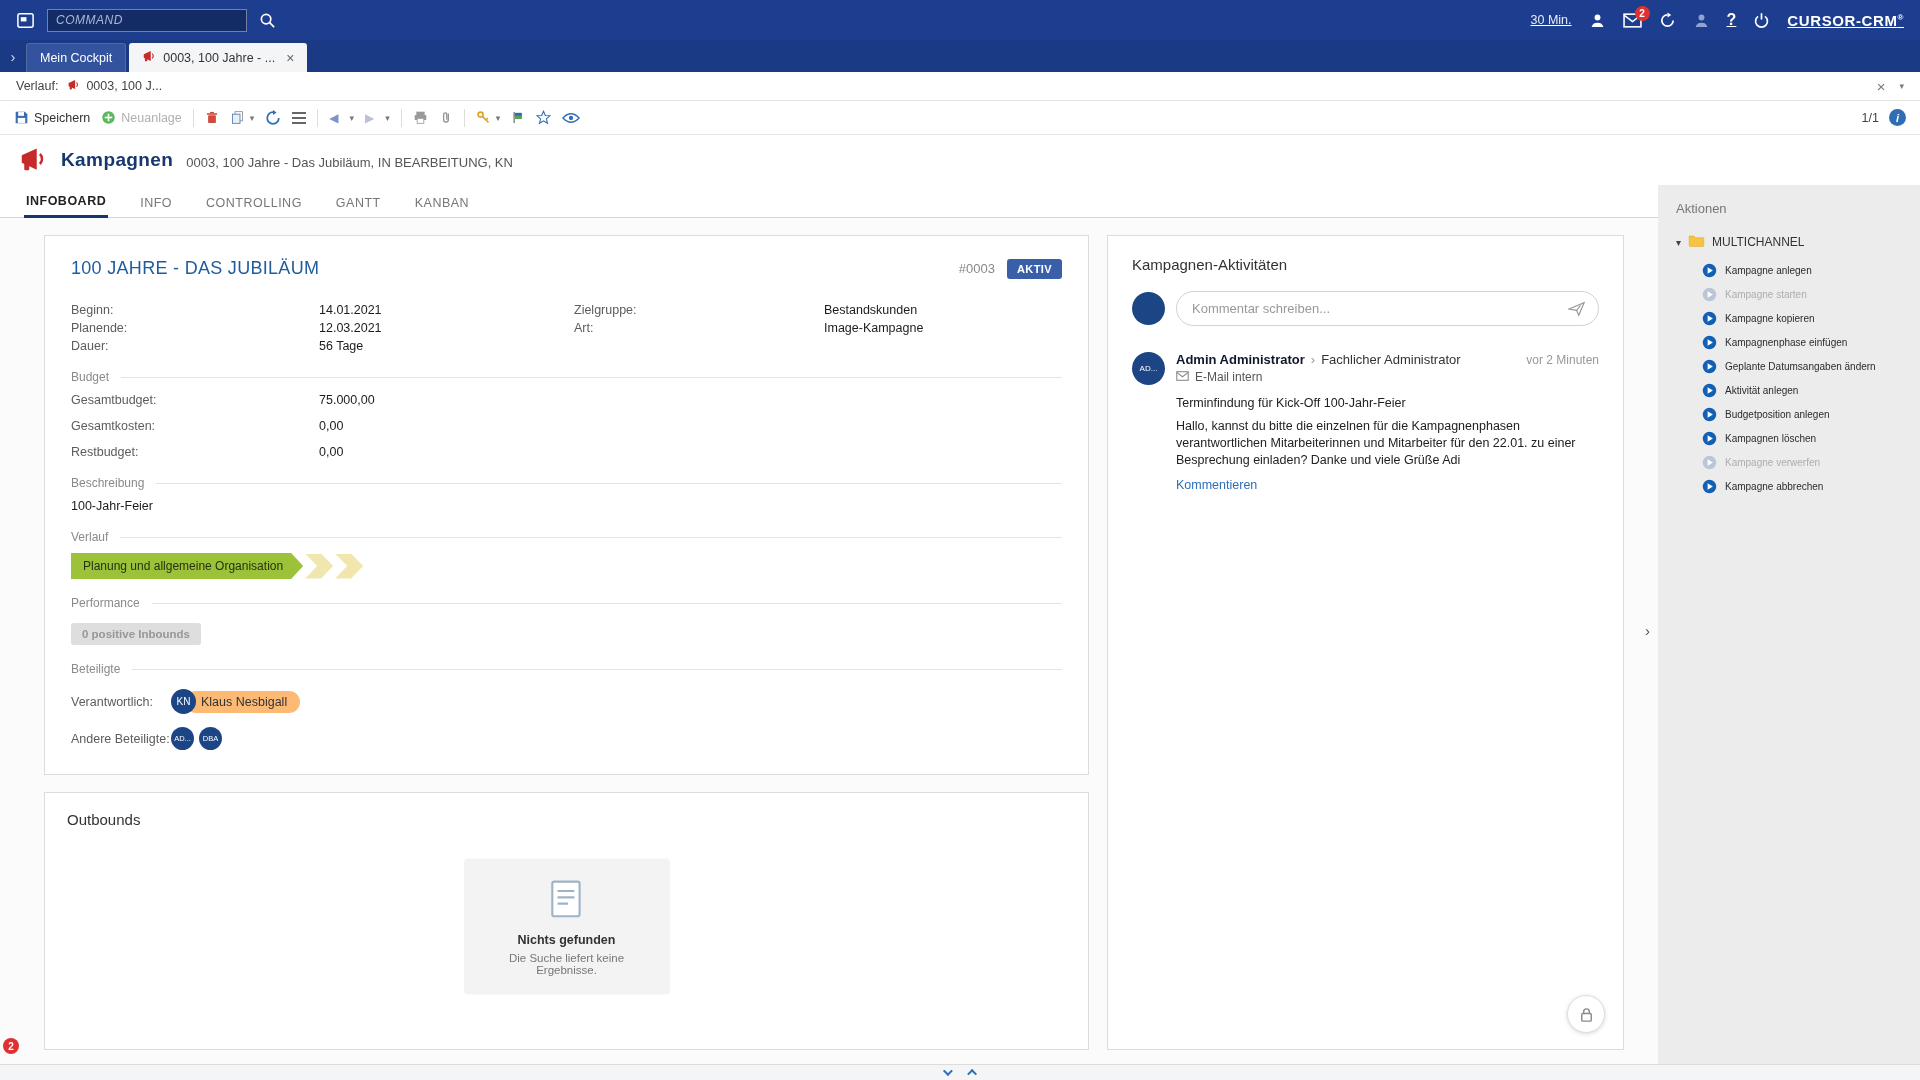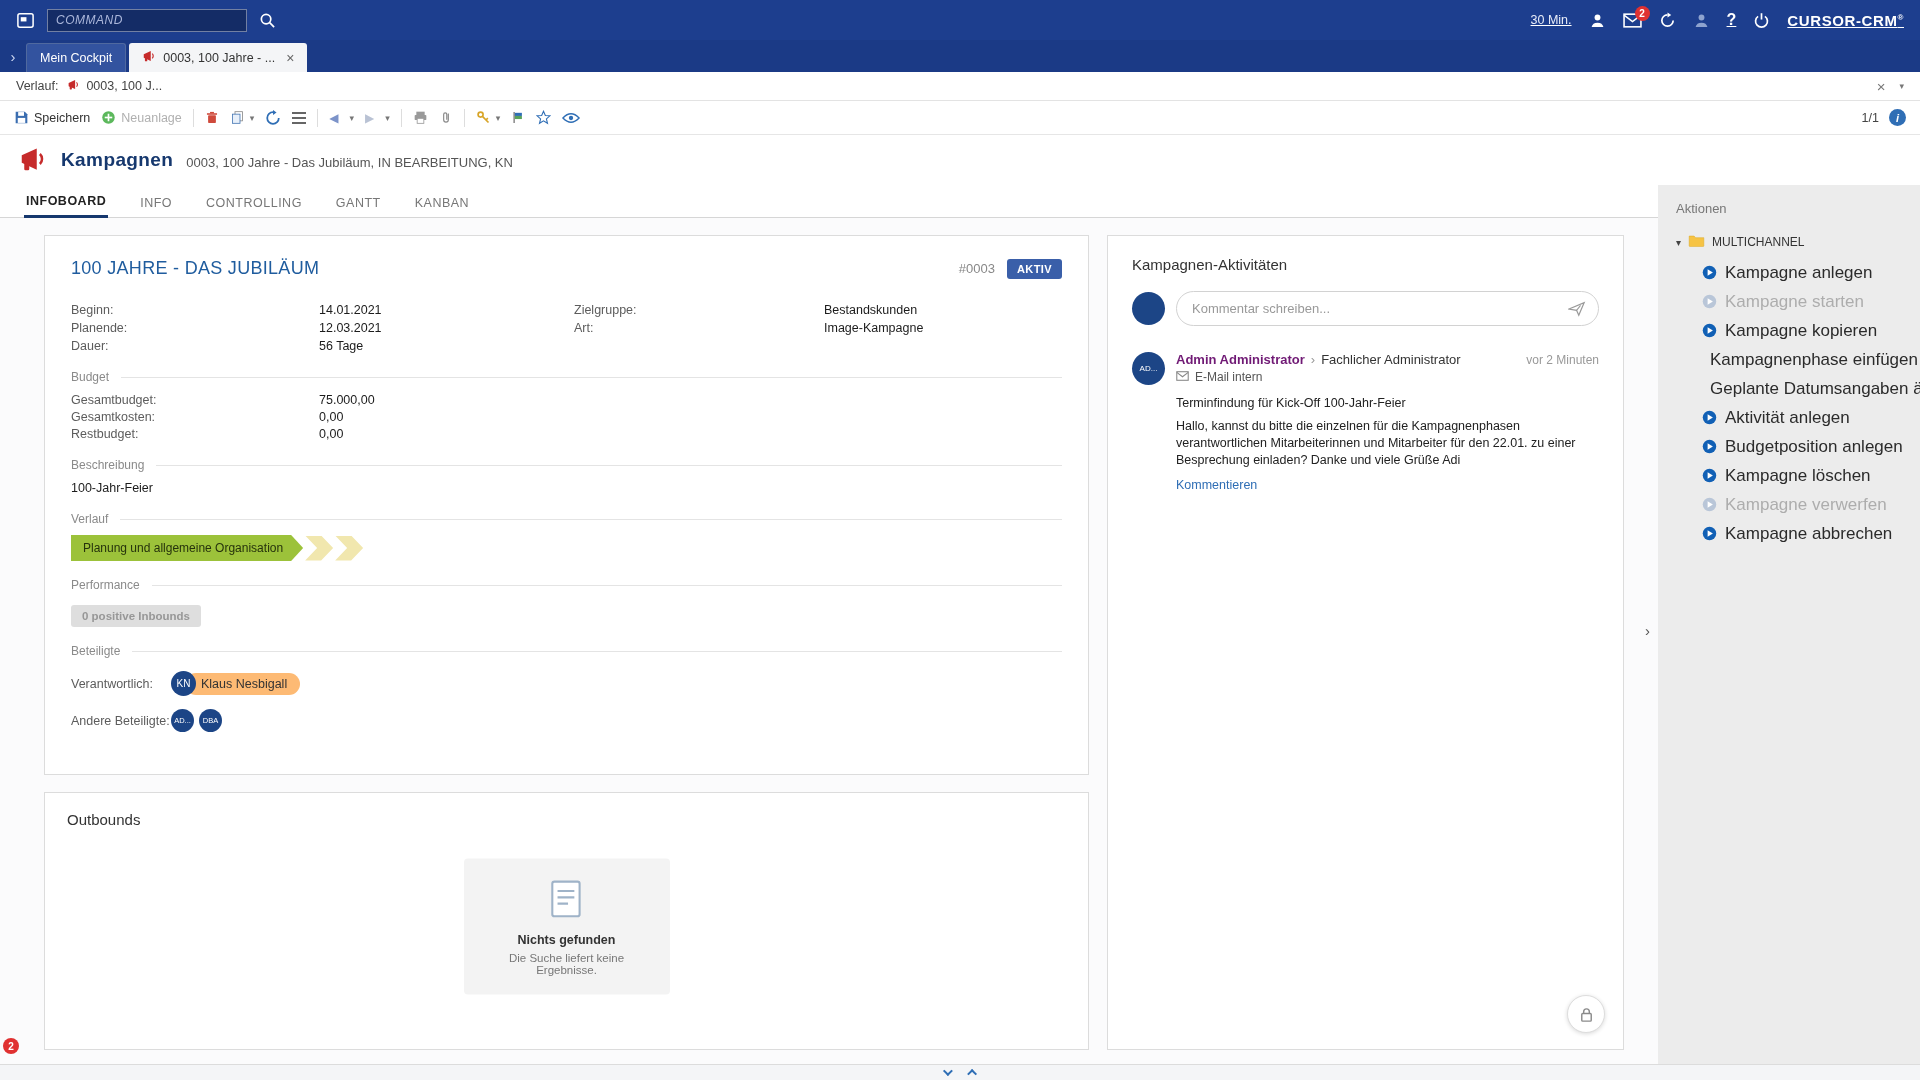--- a/index.html
+++ b/index.html
@@ -68,21 +68,21 @@
   .ib-titlerow { display:flex; align-items:center; }
   .ib-title { font-size:18px; color:#1f5c9e; letter-spacing:.3px; }
   .ib-right { margin-left:auto; display:flex; align-items:center; gap:12px; }
   .record-number { color:#888; font-size:13px; }
   .status-badge { background:#3a5fa9; color:#fff; font-size:11px; font-weight:bold; letter-spacing:.4px; padding:4px 10px; border-radius:3px; }
   .field-grid { display:grid; grid-template-columns:248px 255px 250px 1fr; row-gap:4px; margin-top:24px; font-size:12.5px; }
   .f-label { color:#5c5c5c; } .f-value { color:#1c1c1c; }
   .section { display:flex; align-items:center; gap:12px; margin-top:17px; margin-bottom:9px; }
   .sec-label { font-size:12px; color:#8a8a8a; white-space:nowrap; }
   .sec-line { flex:1; height:1px; background:#e4e4e4; }
-  .budget-grid { display:grid; grid-template-columns:248px 1fr; row-gap:3px; font-size:12.5px; }
+  .budget-grid { display:grid; grid-template-columns:248px 1fr; row-gap:12px; font-size:12.5px; }
   .desc-value { font-size:12.5px; color:#1c1c1c; }
   .phases { display:flex; align-items:center; margin-top:4px; }
   .phase-main { background:#9cc23a; color:#26330c; font-size:12px; padding:6px 20px 6px 12px; clip-path:polygon(0 0, calc(100% - 12px) 0, 100% 50%, calc(100% - 12px) 100%, 0 100%); }
   .phase-next { width:28px; height:25px; margin-left:2px; background:#f1e7ae; clip-path:polygon(0 0, calc(100% - 12px) 0, 100% 50%, calc(100% - 12px) 100%, 0 100%, 12px 50%); }
   .perf-badge { display:inline-block; background:#dedede; color:#979797; font-size:11.5px; font-weight:bold; padding:5px 11px; border-radius:3px; margin-top:4px; }
   .bet-row { display:flex; align-items:center; margin-top:13px; font-size:12.5px; }
   .bet-label { width:100px; color:#5c5c5c; }
   .chip { display:flex; align-items:center; cursor:pointer; }
   .chip-avatar { width:25px; height:25px; border-radius:50%; background:#1c4586; color:#fff; font-size:10px; display:flex; align-items:center; justify-content:center; position:relative; z-index:1; }
   .chip-name { background:#fdba74; border-radius:13px; padding:4px 13px 4px 16px; margin-left:-11px; color:#333; }
@@ -100,36 +100,36 @@
   .comment-row { display:flex; align-items:center; gap:11px; margin-top:18px; }
   .comment-avatar { width:33px; height:33px; border-radius:50%; background:#1c4586; flex-shrink:0; }
   .comment-wrap { flex:1; position:relative; display:flex; align-items:center; }
   .comment-input { width:100%; height:35px; border:1px solid #d2d2d2; border-radius:18px; padding:0 42px 0 15px; font-size:13px; color:#333; outline:none; background:#fff; }
   .comment-input::placeholder { color:#999; }
   .send-btn { position:absolute; right:13px; cursor:pointer; display:flex; }
   .entry { display:flex; gap:11px; margin-top:26px; }
   .entry-avatar { width:33px; height:33px; border-radius:50%; background:#1c4586; color:#fff; font-size:8px; display:flex; align-items:center; justify-content:center; flex-shrink:0; }
   .entry-body { flex:1; min-width:0; }
   .entry-head { display:flex; align-items:baseline; gap:6px; font-size:13px; }
-  .entry-author { color:#701a75; font-weight:bold; cursor:pointer; white-space:nowrap; }
+  .entry-author { color:#0f172a; font-weight:bold; cursor:pointer; white-space:nowrap; }
   .entry-sep { color:#999; }
   .entry-recipient { color:#333; white-space:nowrap; }
   .entry-time { margin-left:auto; color:#999; font-size:12px; white-space:nowrap; }
   .entry-channel { display:flex; align-items:center; gap:6px; color:#555; font-size:12px; margin-top:3px; }
   .entry-subject { font-size:12.5px; color:#222; margin-top:12px; }
   .entry-text { font-size:12.5px; color:#222; margin-top:8px; line-height:1.35; }
   .entry-action { color:#2f6eb5; font-size:12.5px; margin-top:9px; cursor:pointer; display:inline-block; }
   .lock-fab { position:absolute; right:18px; bottom:16px; width:38px; height:38px; border-radius:50%; background:#fff; border:1px solid #ddd; box-shadow:0 1px 4px rgba(0,0,0,.15); display:flex; align-items:center; justify-content:center; cursor:pointer; }
 
   
   .actions-panel { width:262px; background:#ececec; padding:16px 14px 16px 18px; flex-shrink:0; overflow:hidden; }
   .actions-title { font-size:13px; color:#777; margin-bottom:18px; }
   .tree-group { display:flex; align-items:center; gap:7px; font-size:12px; color:#333; cursor:pointer; margin-bottom:8px; }
   .tree-caret { font-size:10px; color:#444; }
-  .action-item { display:flex; align-items:center; gap:8px; font-size:17px; color:#2b2b2b; padding:4.5px 0 4.5px 26px; cursor:pointer; white-space:nowrap; }
+  .action-item { display:flex; align-items:center; gap:8px; font-size:10px; color:#2b2b2b; padding:4.5px 0 4.5px 26px; cursor:pointer; white-space:nowrap; }
   .action-item.disabled { color:#adadad; cursor:default; }
   .collapse-handle { position:absolute; right:270px; top:438px; color:#555; font-size:15px; cursor:pointer; line-height:1; }
 
   
   .footerbar { height:16px; background:#f4f5f7; border-top:1px solid #dcdcdc; display:flex; align-items:center; justify-content:center; gap:20px; flex-shrink:0; position:relative; }
   .chev { width:7px; height:7px; border-left:2px solid #2f6eb5; border-top:2px solid #2f6eb5; cursor:pointer; }
   .chev-up { transform:rotate(45deg) translateY(2px); }
   .chev-down { transform:rotate(225deg) translateY(2px); }
   .corner-badge { position:fixed; left:3px; bottom:26px; width:16px; height:16px; border-radius:50%; background:#e03131; color:#fff; font-size:10px; font-weight:bold; display:flex; align-items:center; justify-content:center; }
 </style>
@@ -547,21 +547,21 @@
             <circle cx="8" cy="8" r="7.2" fill="#1160b5"></circle>
             <polygon points="6,4.6 11.6,8 6,11.4" fill="#fff"></polygon>
           </svg>
         <span>Budgetposition anlegen</span>
       </div>
       <div class="action-item">
         <svg width="15" height="15" viewBox="0 0 16 16">
             <circle cx="8" cy="8" r="7.2" fill="#1160b5"></circle>
             <polygon points="6,4.6 11.6,8 6,11.4" fill="#fff"></polygon>
           </svg>
-        <span>Kampagne löschen</span>
+        <span>Kampagnen löschen</span>
       </div>
       <div class="action-item disabled">
         <svg width="15" height="15" viewBox="0 0 16 16">
             <circle cx="8" cy="8" r="7.2" fill="#b9c6d8"></circle>
             <polygon points="6,4.6 11.6,8 6,11.4" fill="#fff"></polygon>
           </svg>
         <span>Kampagne verwerfen</span>
       </div>
       <div class="action-item">
         <svg width="15" height="15" viewBox="0 0 16 16">

